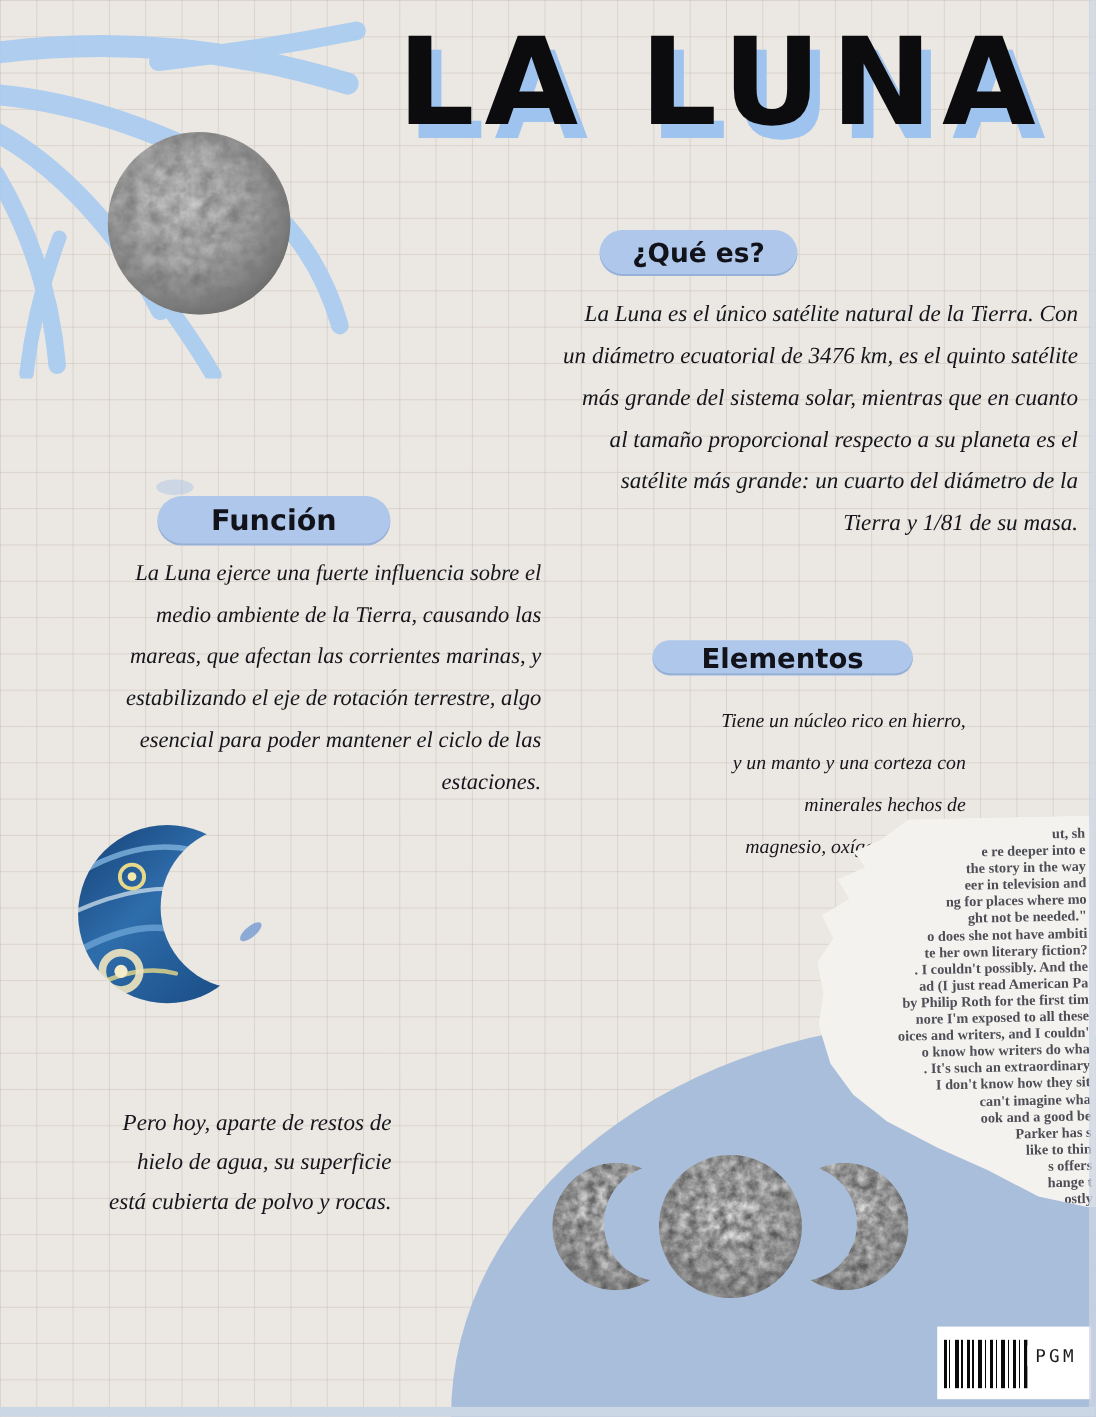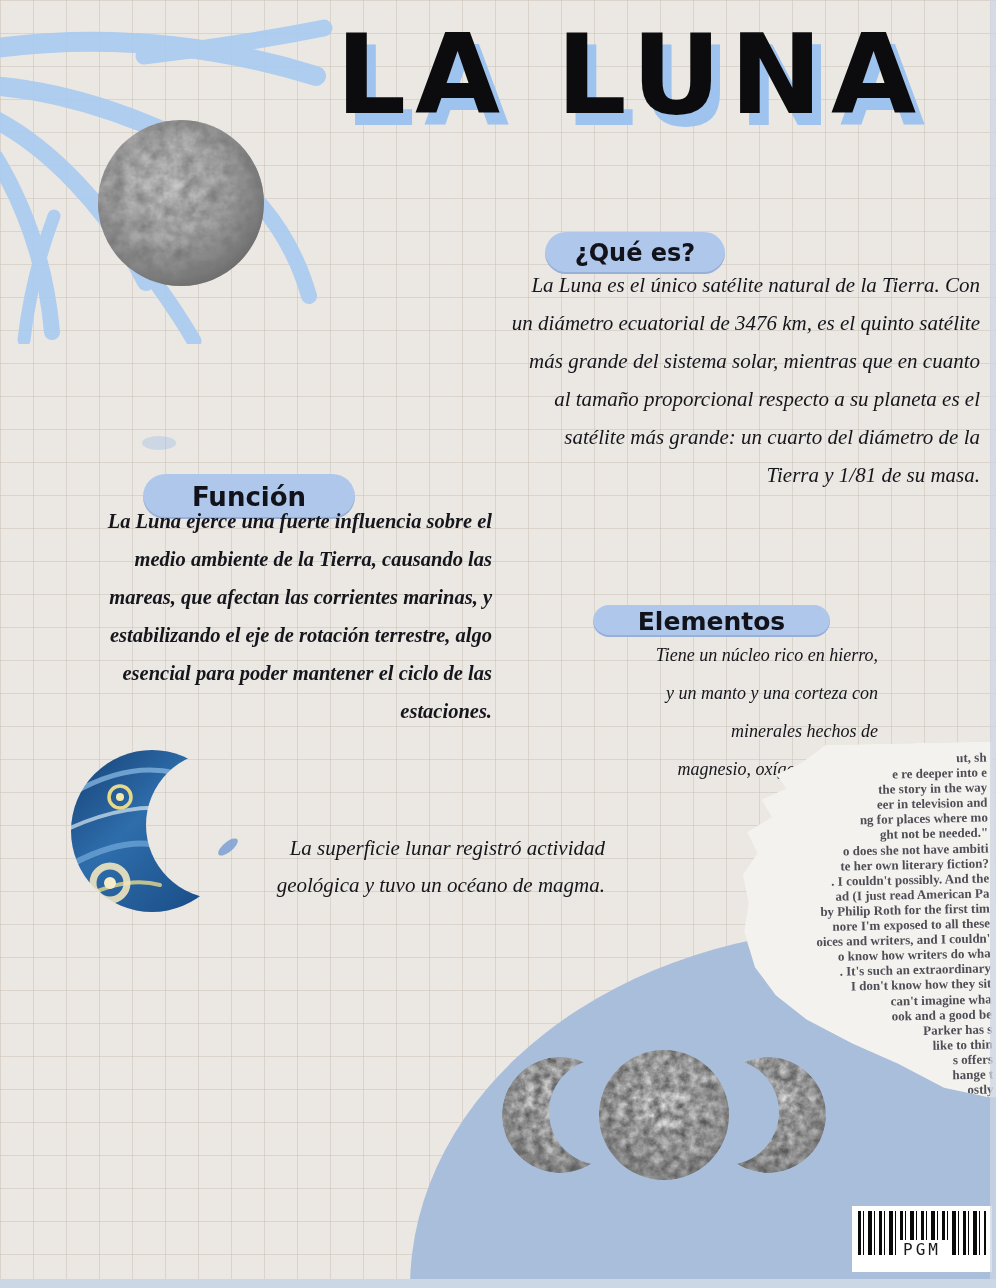--- a/index.html
+++ b/index.html
@@ -7,55 +7,55 @@
     position:relative;width:996px;height:1288px;overflow:hidden;
     background-color:#ebe7e2;
     background-image:
       linear-gradient(rgba(198,188,179,.45) 1px, transparent 1px),
       linear-gradient(90deg, rgba(198,188,179,.45) 1px, transparent 1px);
     background-size:33px 33px;
     font-family:"DejaVu Sans", sans-serif;
   }
   .abs{position:absolute;}
   .title{
-    left:336px;top:20px;width:640px;line-height:1.0;
+    left:336px;top:20px;width:640px;text-align:center;line-height:1.0;
     font-family:"DejaVu Sans", sans-serif;font-weight:900;font-size:110px;
     letter-spacing:9px;color:#0c0c0e;text-shadow:9px 12px 0 #9dc3ee;
     white-space:nowrap;
   }
   .badge{
     background:#aec7ea;border-radius:26px;display:flex;align-items:center;justify-content:center;
-    font-weight:bold;color:#12121a;box-shadow:inset 0 -2px 0 rgba(110,135,180,.35);margin-top:23px;
+    font-weight:bold;color:#12121a;box-shadow:inset 0 -2px 0 rgba(110,135,180,.35);
   }
   .badge-quees{left:545px;top:209px;width:180px;height:42px;font-size:24px;}
   .badge-funcion{left:143px;top:451px;width:212px;height:45px;font-size:26px;justify-content:center;}
   .badge-elementos{left:593px;top:582px;width:237px;height:32px;font-size:25px;}
   .script{
     white-space:pre-line;text-align:right;
     font-family:"Liberation Serif", serif;font-style:italic;
     color:#15151c;
   }
   .t-quees{left:380px;top:266px;width:600px;font-size:21px;line-height:38px;}
-  .t-funcion{left:12px;top:502px;width:480px;font-size:20.5px;line-height:38px;font-weight:bold;}
+  .t-funcion{left:12px;top:502px;width:480px;font-size:20.5px;line-height:38px;}
   .t-elementos{left:548px;top:636px;width:330px;font-size:18px;line-height:38px;}
   .t-superficie{left:225px;top:830px;width:380px;font-size:21px;line-height:37px;}
   .t-perohoy{left:36px;top:1002px;width:320px;font-size:21px;line-height:36px;}
   .news{
     left:744px;top:744px;width:252px;height:356px;box-sizing:border-box;
     background:#f4f2ee;color:#4e4e57;
     font-family:"Liberation Serif", serif;font-weight:bold;
     font-size:13px;line-height:15.1px;text-align:right;
     white-space:pre-line;padding:8px 6px 0 0;overflow:hidden;
     transform:rotate(-1.2deg);
     clip-path:polygon(34% 0,100% 0,100% 100%,96% 100%,78% 97%,60% 90%,42% 84%,24% 77%,12% 70%,4% 62%,0 52%,2% 44%,0 36%,6% 30%,2% 24%,12% 20%,8% 15%,18% 12%,14% 8%,24% 5%);
   }
   .blob{left:410px;top:928px;width:920px;height:720px;border-radius:50%;background:#a9bedb;}
   .barcode{
     left:852px;top:1206px;width:140px;height:66px;background:#ffffff;
-    box-sizing:border-box;padding:5px 6px 3px;display:flex;flex-direction:column;
+    box-sizing:border-box;padding:5px 6px 3px;display:flex;flex-direction:row;
     align-items:center;justify-content:flex-start;
   }
   .bars{
     width:100%;height:44px;
     background:repeating-linear-gradient(90deg,
       #0a0a0a 0 3px,#fff 3px 5px,#0a0a0a 5px 6px,#fff 6px 10px,
       #0a0a0a 10px 14px,#fff 14px 16px,#0a0a0a 16px 17px,#fff 17px 21px);
   }
   .barcode-label{
     margin-top:-15px;background:#ffffff;padding:0 7px;
@@ -157,23 +157,24 @@
         <circle cx="52" cy="64" r="11" stroke="#e8d98a" stroke-width="3.5"></circle>
         <circle cx="52" cy="64" r="4" fill="#f4e9ab" stroke="none"></circle>
         <circle cx="42" cy="150" r="17" stroke="#efe6c0" stroke-width="7" opacity=".9"></circle>
         <circle cx="42" cy="150" r="6" fill="#f4ecca" stroke="none"></circle>
       </g>
     </g>
   </svg>
 
   <div class="abs leaf"></div>
 
-  <div class="abs script t-superficie">La superficie lunar registró actividad
-geológica y tuvo un océano de magma.</div>
-
+
+  <div class="abs script t-perohoy">Pero hoy, aparte de restos de
+hielo de agua, su superficie
+está cubierta de polvo y rocas.</div>
 
   <div class="abs blob"></div>
 
   <div class="abs news">ut, sh
 e re deeper into e
 the story in the way
 eer in television and
 ng for places where mo
 ght not be needed."
 o does she not have ambiti

